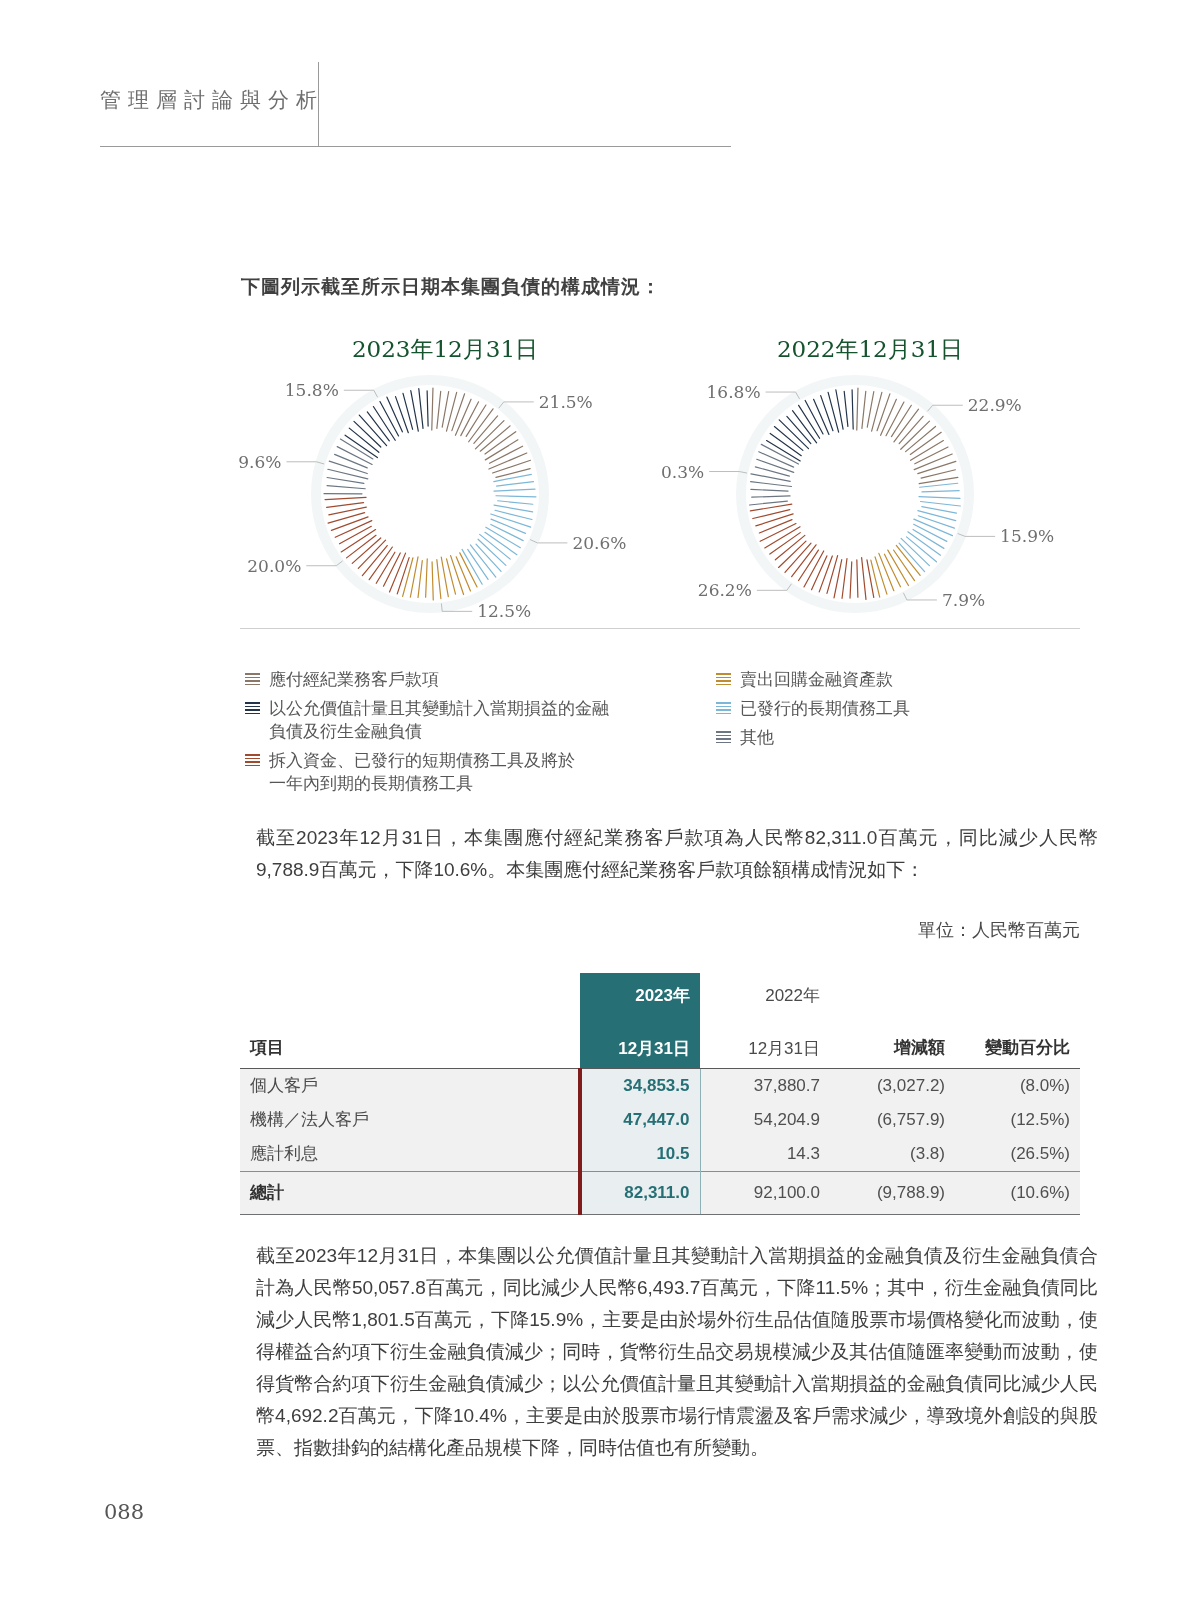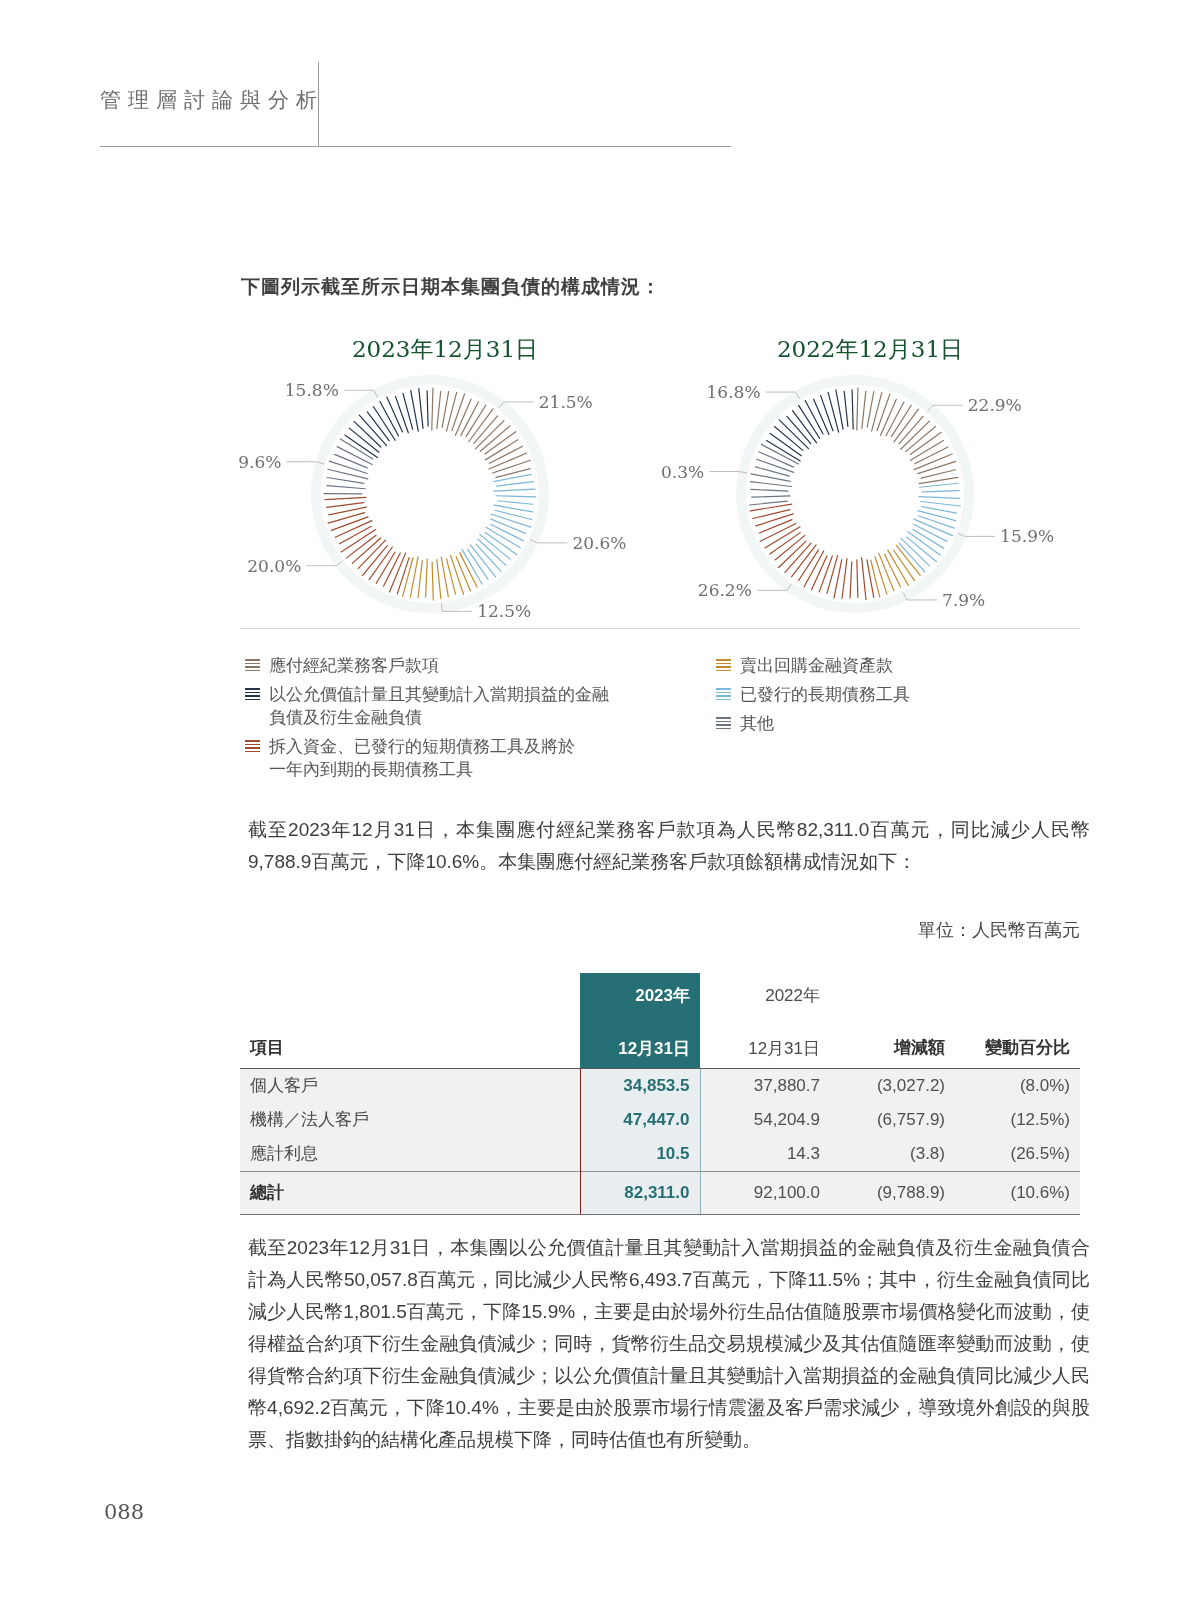--- a/index.html
+++ b/index.html
@@ -20,50 +20,50 @@
   #chart-0{left:235px;top:334px;}
   #chart-1{left:660px;top:334px;}
   .chart-title{width:100%;text-align:center;font-family:"DejaVu Serif",serif;font-size:23px;
         color:#14532d;}
   .chart svg{position:absolute;left:0;top:38px;}
   .pct-label{font-family:"DejaVu Serif",serif;font-size:17px;fill:#6f6f6f;}
 
   .chart-divider{position:absolute;left:240px;top:628px;width:840px;height:1px;background:#cfcfcf;}
 
   
-  .legend{position:absolute;top:654px;display:flex;flex-direction:column;gap:6px;}
+  .legend{position:absolute;top:668px;display:flex;flex-direction:column;gap:6px;}
   #legend-left{left:245px;width:450px;}
   #legend-right{left:716px;width:350px;}
   .legend-item{display:flex;gap:9px;font-size:17px;color:#565656;line-height:23px;align-items:flex-start;}
   .legend-text{white-space:pre-line;}
   .hatch{width:15px;height:12px;margin-top:5px;flex:none;}
 
   
-  .para{position:absolute;left:240px;width:842px;margin:8px;font-size:19px;color:#3e3e3e;
+  .para{position:absolute;left:240px;width:842px;margin:16px;font-size:19px;color:#3e3e3e;
         line-height:32px;text-align:justify;}
   .para1{top:806px;}
   .para2{top:1224px;}
 
   .unit-note{position:absolute;right:110px;top:918px;font-size:18px;color:#4a4a4a;}
 
   
   table.fin{position:absolute;left:240px;top:973px;width:840px;border-collapse:collapse;
         font-size:17px;table-layout:fixed;}
   col.c-item{width:340px;} col.c-2023{width:120px;} col.c-2022{width:130px;}
   col.c-delta{width:125px;} col.c-pct{width:125px;}
   table.fin th{vertical-align:bottom;font-weight:bold;color:#333333;text-align:right;
         padding:0 10px 9px 10px;border-bottom:1px solid #58595b;}
   table.fin th.h-item{text-align:left;}
   table.fin th.h-2023{background:#266f75;color:#ffffff;padding-top:12px;}
   table.fin th.h-2022{font-weight:normal;color:#4a4a4a;}
   table.fin th .hl1{margin-bottom:9px;line-height:21px;}
   table.fin th .hl2{line-height:21px;margin-top:32px;}
   table.fin td{background:#f1f1f2;padding:6px 10px;text-align:right;color:#4f4f4f;line-height:22px;}
   table.fin td.c-item{text-align:left;color:#4a4a4a;}
-  table.fin td.c-2023{background:#e9eff0;border-left:1px solid #7f1d1d;border-right:1px solid #8fb2b6;
+  table.fin td.c-2023{background:#e9eff0;border-left:4px solid #7f1d1d;border-right:1px solid #8fb2b6;
         color:#266f75;font-weight:bold;}
   table.fin tr.total td{border-top:1px solid #8c8c8c;border-bottom:1px solid #6f7072;padding:10px;}
   table.fin tr.total td.c-item{font-weight:bold;color:#333333;}
 
   .page-number{position:absolute;left:104px;top:1500px;font-family:"DejaVu Serif",serif;
         font-size:21px;color:#555555;}
 </style>
 </head>
 <body>
 

